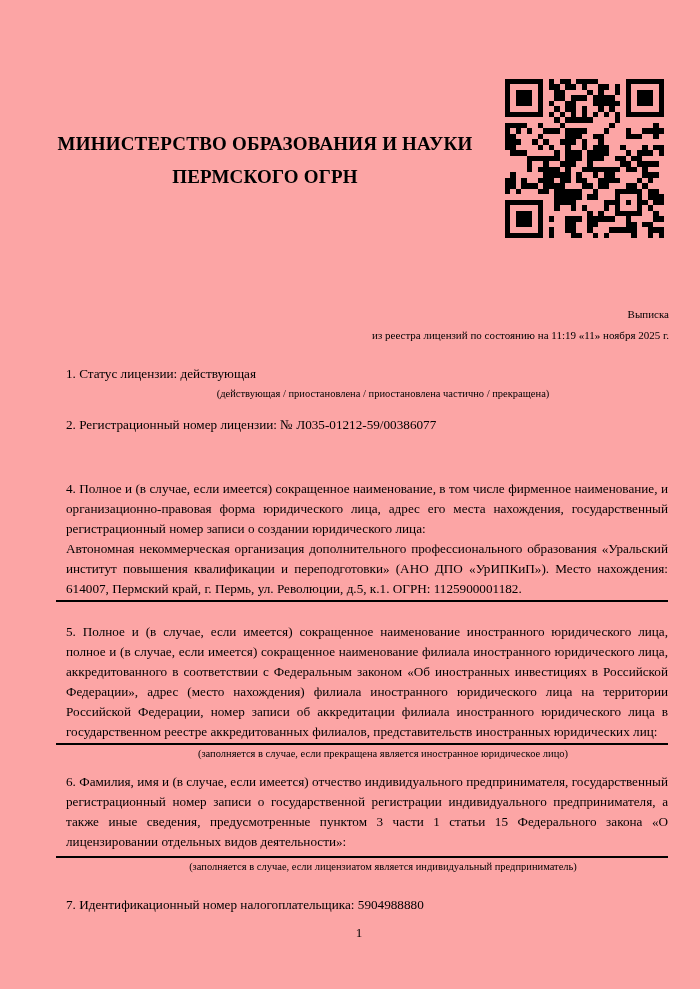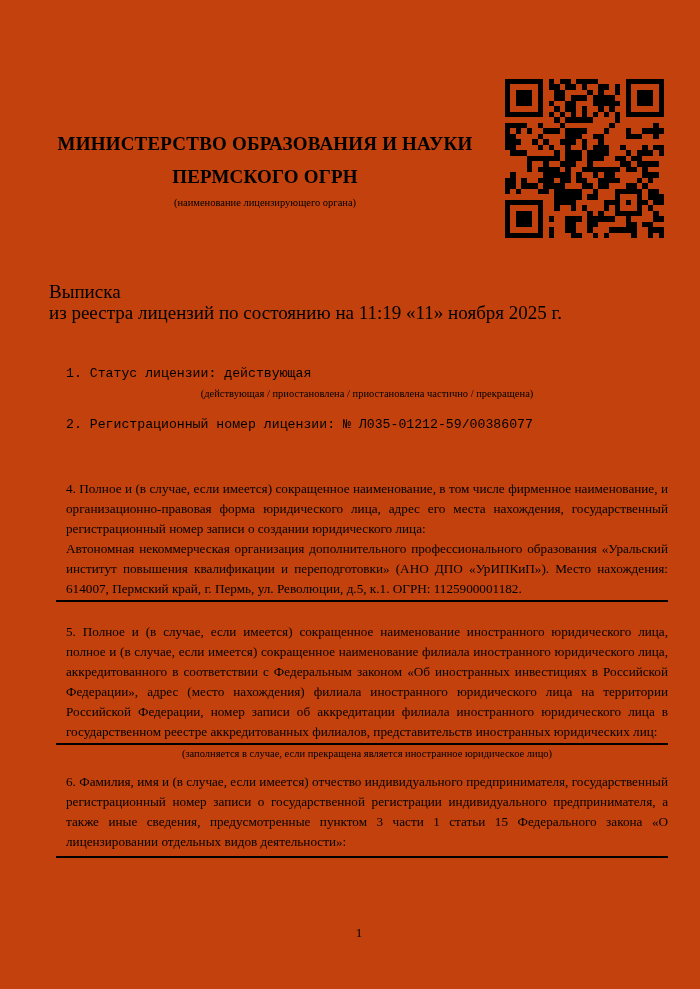--- a/index.html
+++ b/index.html
@@ -1,33 +1,33 @@
 <!DOCTYPE html>
 <html lang="ru"><head>
 <meta charset="utf-8">
 <style>
   html,body{margin:0;padding:0;background:#ffffff;}
   .page{
     position:relative;
     width:700px;height:989px;
-    background:#c2410c;
+    background:#fca5a5;
     color:#000000;
     font-family:"Liberation Serif", serif;
     overflow:hidden;
   }
   .abs{position:absolute;}
   .header-text{left:48px;top:127px;width:434px;text-align:center;}
   .ministry-line{font-weight:bold;font-size:19px;line-height:33px;letter-spacing:.2px;}
   .header-caption{font-size:10.5px;line-height:14px;margin-top:3px;}
   .qr{left:505px;top:79px;width:159px;height:159px;}
-  .doc-title{left:49px;top:281px;width:620px;text-align:left;font-size:19px;line-height:21px;}
+  .doc-title{left:49px;top:304px;width:620px;text-align:right;font-size:11px;line-height:21px;}
   .item{left:66px;width:602px;font-size:13.2px;line-height:20px;}
   .item p{margin:0;text-align:justify;}
-  .plain{text-align:left;font-family:Liberation Mono, monospace;}
-  .note{left:66px;width:602px;text-align:center;font-size:10.5px;line-height:13px;}
+  .plain{text-align:left;}
+  .note{left:82px;width:602px;text-align:center;font-size:10.5px;line-height:13px;}
   .rule{left:56px;width:612px;height:0;border-top:2px solid #000000;}
   .pagenum{left:49px;top:925px;width:620px;text-align:center;font-size:13.2px;}
 </style>
 </head>
 <body>
 
 <div class="page">
 
   <div class="abs qr" id="qr"><svg width="159" height="159" viewBox="0 0 159 159" shape-rendering="crispEdges" fill="#000000">
         <rect x="0.00" y="0.00" width="5.48" height="5.48"></rect>
@@ -444,21 +444,20 @@
         <rect x="87.72" y="153.52" width="5.48" height="5.48"></rect>
         <rect x="98.69" y="153.52" width="5.48" height="5.48"></rect>
         <rect x="126.10" y="153.52" width="5.48" height="5.48"></rect>
         <rect x="142.55" y="153.52" width="5.48" height="5.48"></rect>
         <rect x="153.52" y="153.52" width="5.48" height="5.48"></rect>
       </svg></div>
 
   <div class="abs header-text">
     <div class="ministry-line">МИНИСТЕРСТВО ОБРАЗОВАНИЯ И НАУКИ</div>
     <div class="ministry-line">ПЕРМСКОГО ОГРН</div>
-    <div class="header-caption">(наименование лицензирующего органа)</div>
   </div>
 
   <div class="abs doc-title">
     <div>Выписка</div>
     <div>из реестра лицензий по состоянию на 11:19 «11» ноября 2025 г.</div>
   </div>
 
   <div class="abs item" style="top:364px">
     <p class="plain">1. Статус лицензии: действующая</p>
   </div>
@@ -478,17 +477,21 @@
   <div class="abs item" style="top:622px">
     <p>5. Полное и (в случае, если имеется) сокращенное наименование иностранного юридического лица, полное и (в случае, если имеется) сокращенное наименование филиала иностранного юридического лица, аккредитованного в соответствии с Федеральным законом «Об иностранных инвестициях в Российской Федерации», адрес (место нахождения) филиала иностранного юридического лица на территории Российской Федерации, номер записи об аккредитации филиала иностранного юридического лица в государственном реестре аккредитованных филиалов, представительств иностранных юридических лиц:</p>
   </div>
   <div class="abs rule" style="top:743px"></div>
   <div class="abs note" style="top:747px">(заполняется в случае, если прекращена является иностранное юридическое лицо)</div>
 
   <div class="abs item" style="top:772px">
     <p>6. Фамилия, имя и (в случае, если имеется) отчество индивидуального предпринимателя, государственный регистрационный номер записи о государственной регистрации индивидуального предпринимателя, а также иные сведения, предусмотренные пунктом 3 части 1 статьи 15 Федерального закона «О лицензировании отдельных видов деятельности»:</p>
   </div>
   <div class="abs rule" style="top:856px"></div>
-
+  <div class="abs note" style="top:860px">(заполняется в случае, если лицензиатом является индивидуальный предприниматель)</div>
+
+  <div class="abs item" style="top:895px">
+    <p class="plain">7. Идентификационный номер налогоплательщика: 5904988880</p>
+  </div>
 
   <div class="abs pagenum">1</div>
 
 </div>
 
 </body></html>

